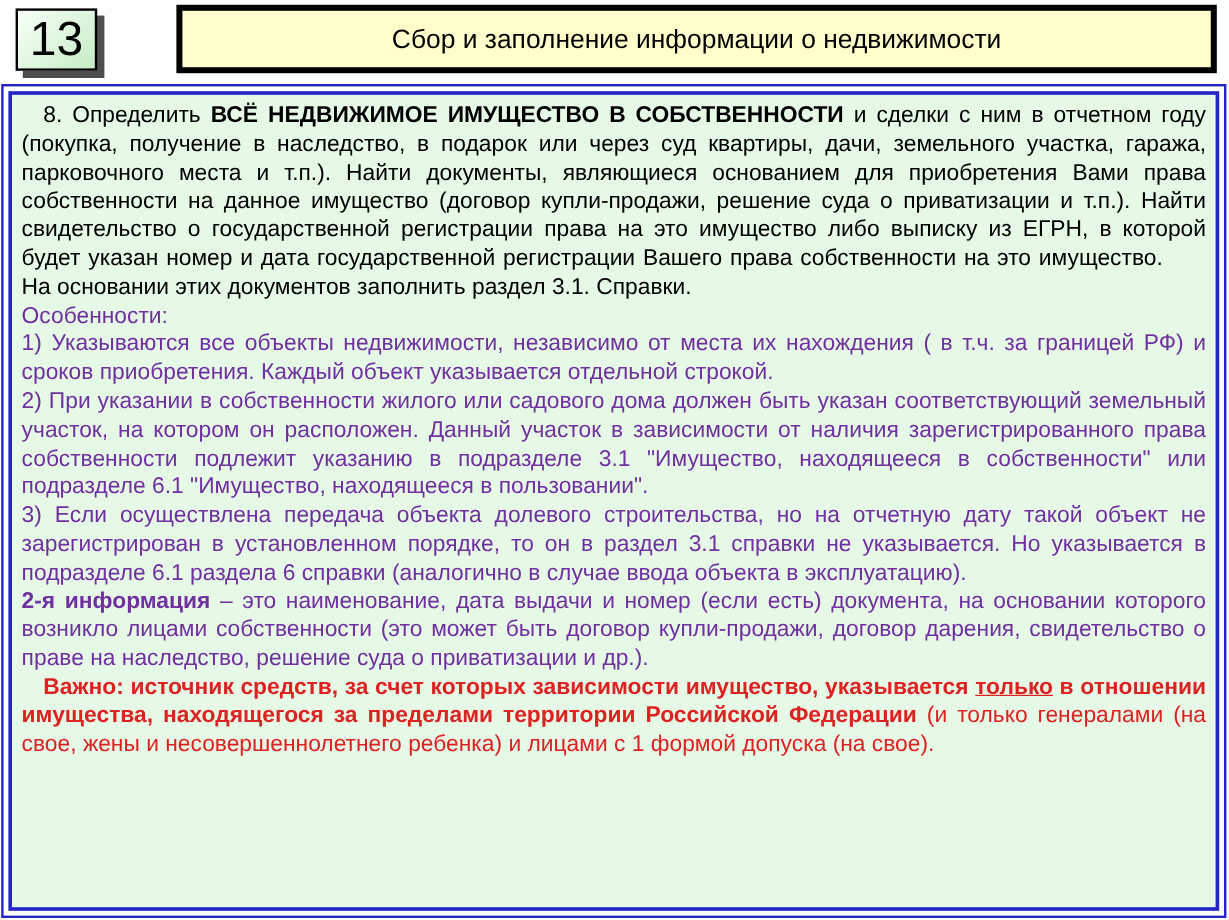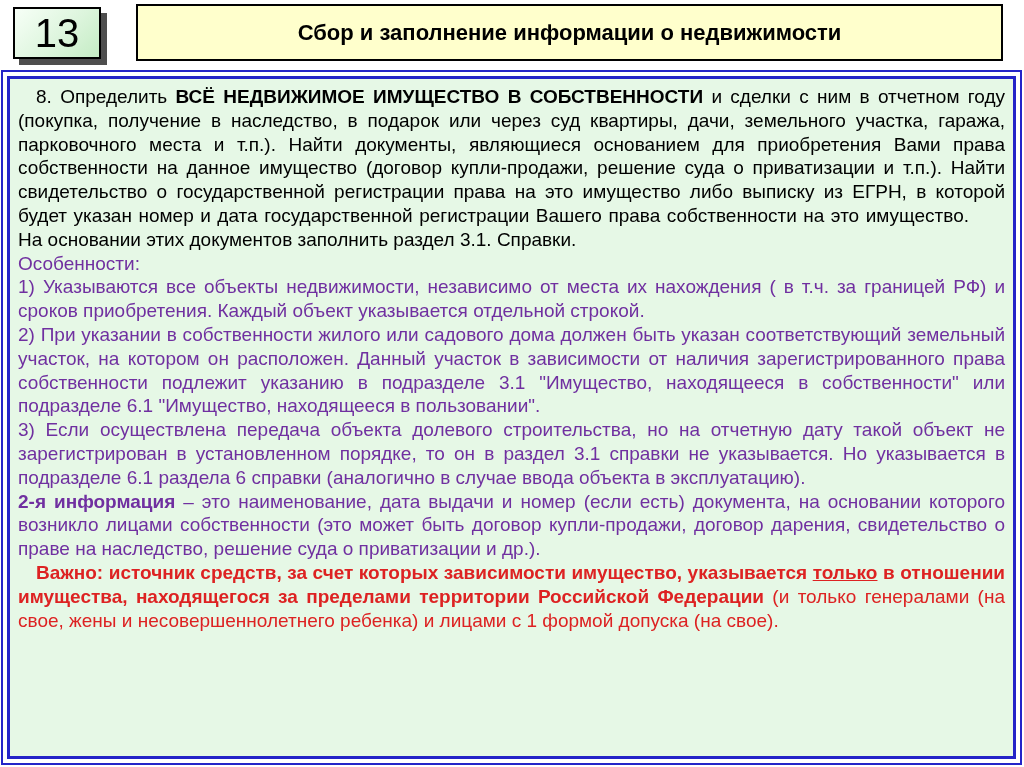--- a/index.html
+++ b/index.html
@@ -14,33 +14,33 @@
   *{box-sizing:border-box;}
   html,body{margin:0;padding:0;}
   body{
     width:1024px;height:767px;
     background:#ffffff;
     font-family:"Liberation Sans","DejaVu Sans",sans-serif;
     position:relative;
     overflow:hidden;
   }
   .num-box{
-    position:absolute;left:13px;top:7px;width:88px;height:52px;
+    position:absolute;left:13px;top:7px;width:68px;height:52px;
     background:linear-gradient(135deg,#f7fff7 0%,var(--number-bg) 55%,#c4ecc4 100%);
     border:2px solid #000;
     box-shadow:6px 6px 0 #4e4e4e;
     display:flex;align-items:center;justify-content:center;
     font-size:40px;color:#000;
   }
   .title-box{
-    position:absolute;left:136px;top:4px;width:867px;height:57px;
+    position:absolute;left:147px;top:4px;width:867px;height:57px;
     background:var(--title-bg);
-    border:2px solid #000000;
+    border:5px solid #000000;
     display:flex;flex-direction:column;align-items:center;justify-content:center;
-    font-weight:bold;font-size:22px;line-height:26px;color:#000;text-align:center;
+    font-weight:normal;font-size:22px;line-height:26px;color:#000;text-align:center;
   }
   .main-frame{
     position:absolute;left:1px;top:70px;width:1021px;height:695px;
     border:2px solid var(--panel-border);
     padding:4px;
     background:#ffffff;
   }
   .main-box{
     width:100%;height:100%;
     border:3px solid var(--panel-border);

